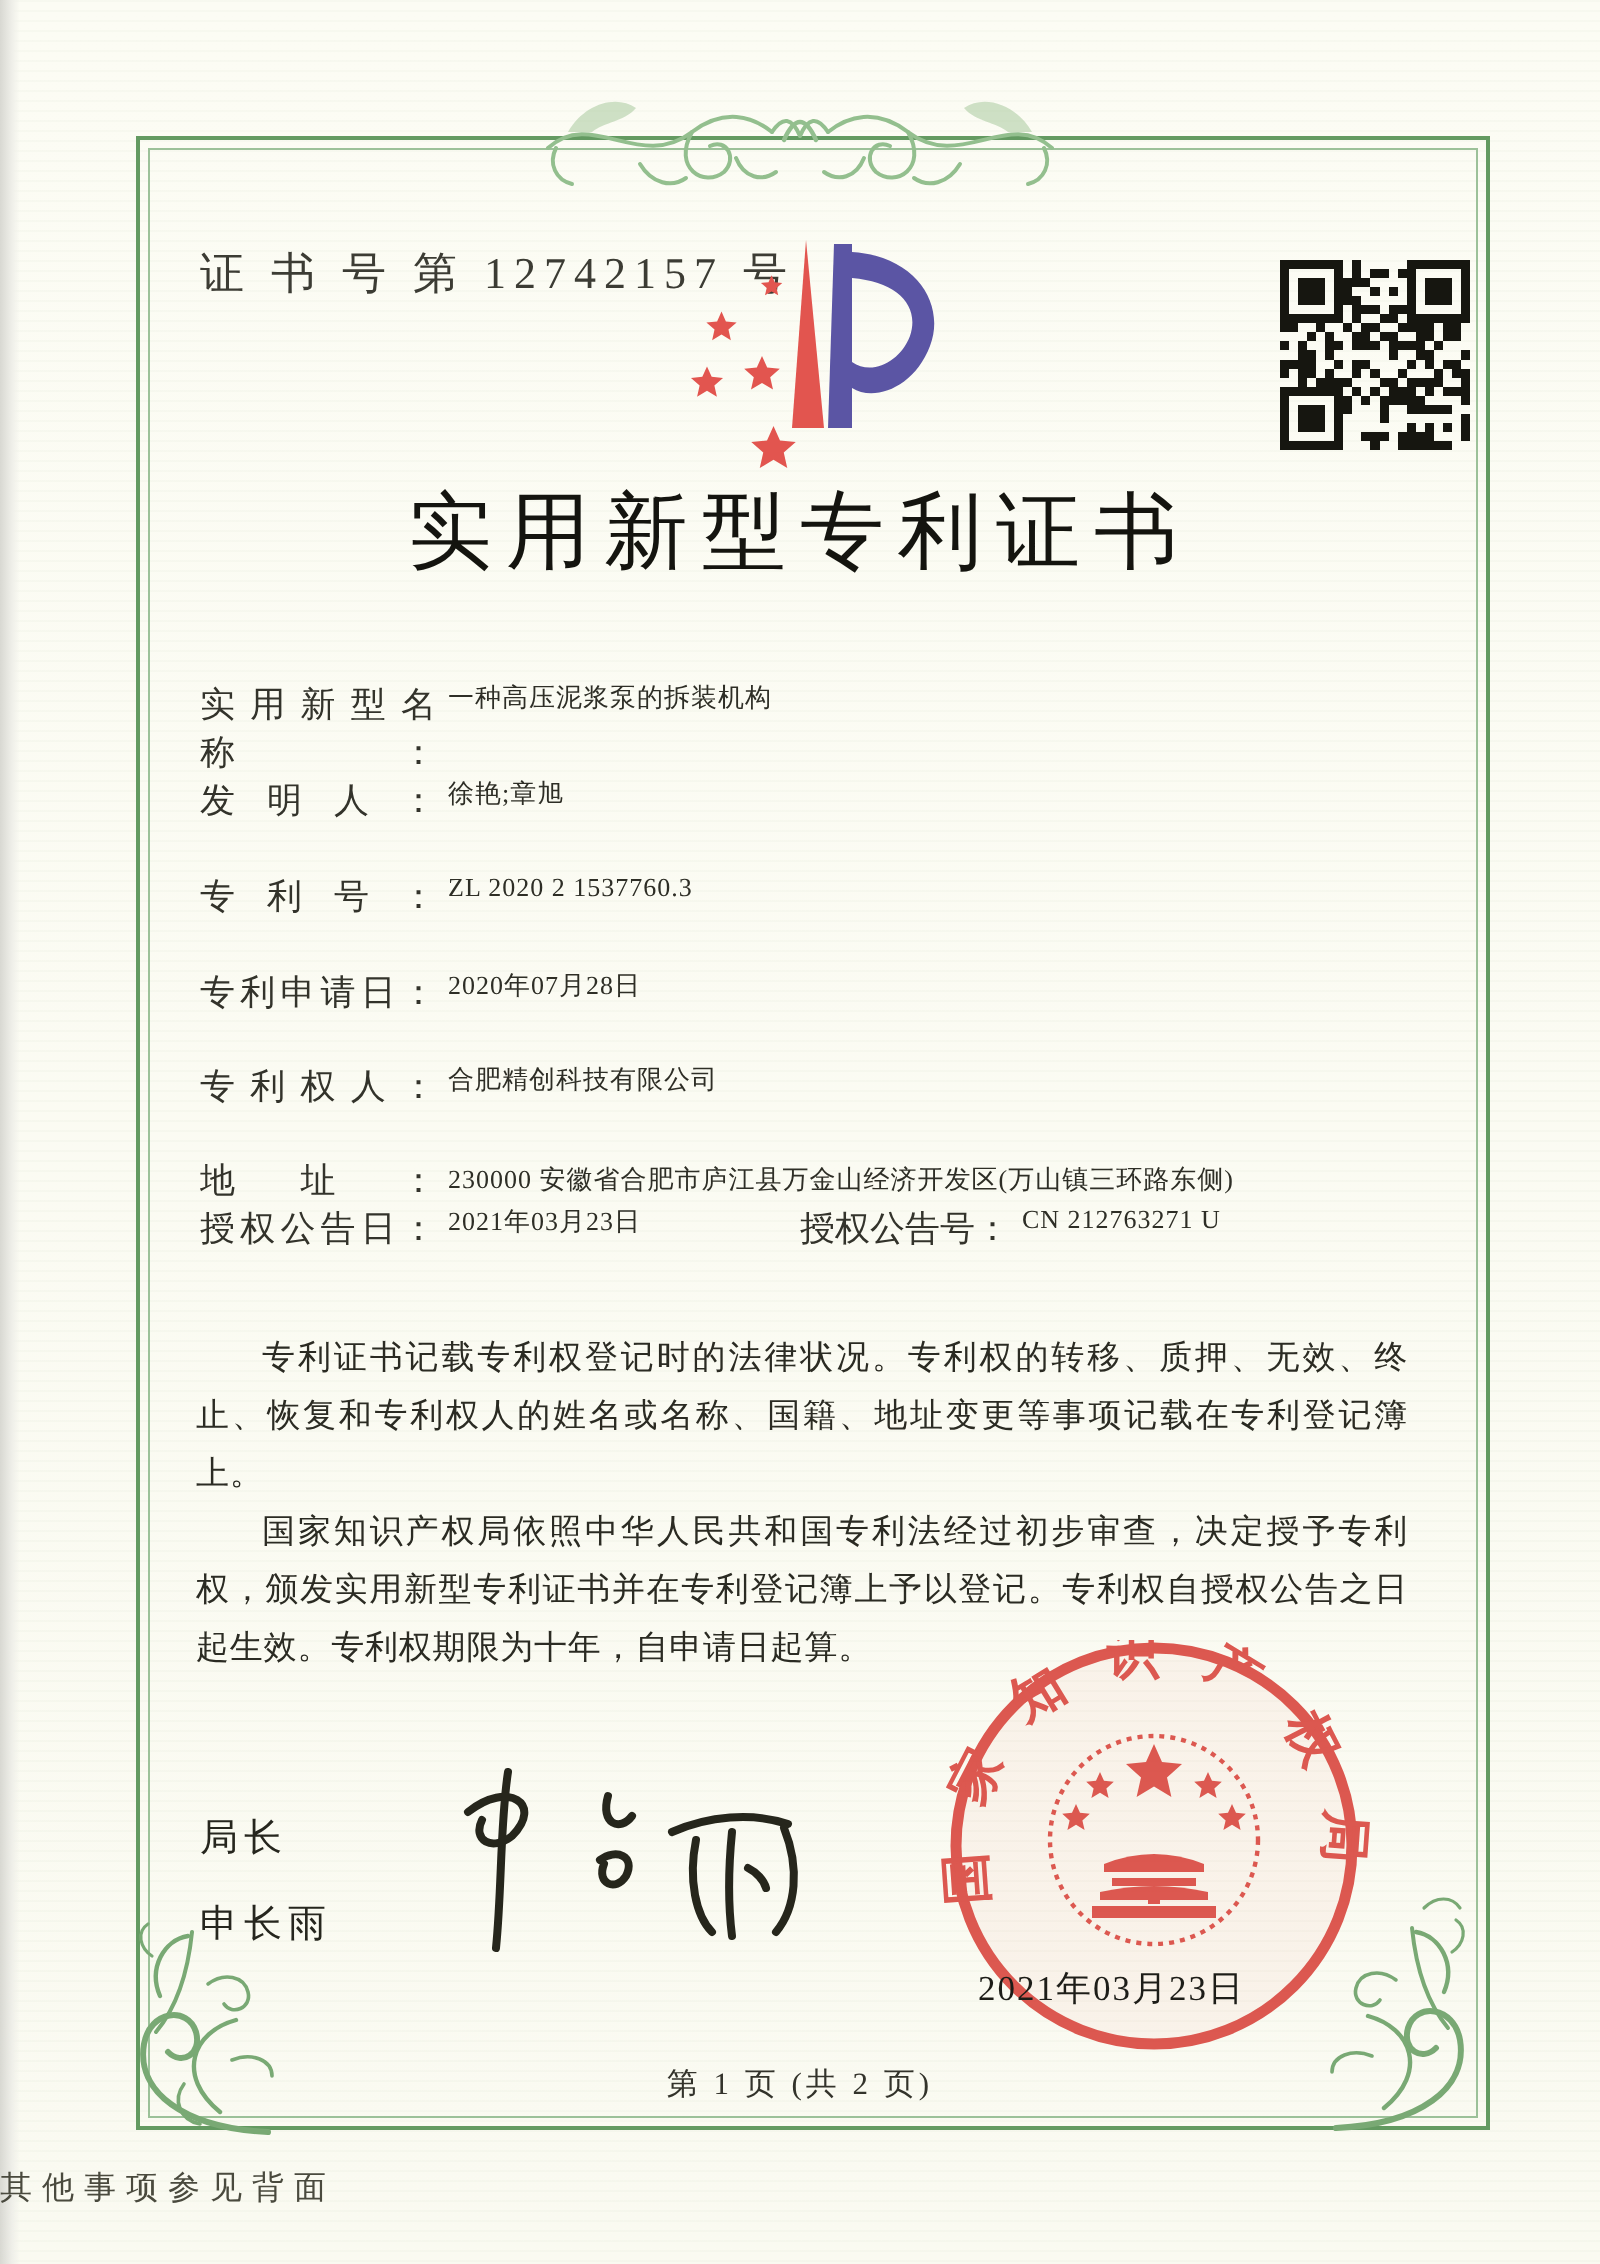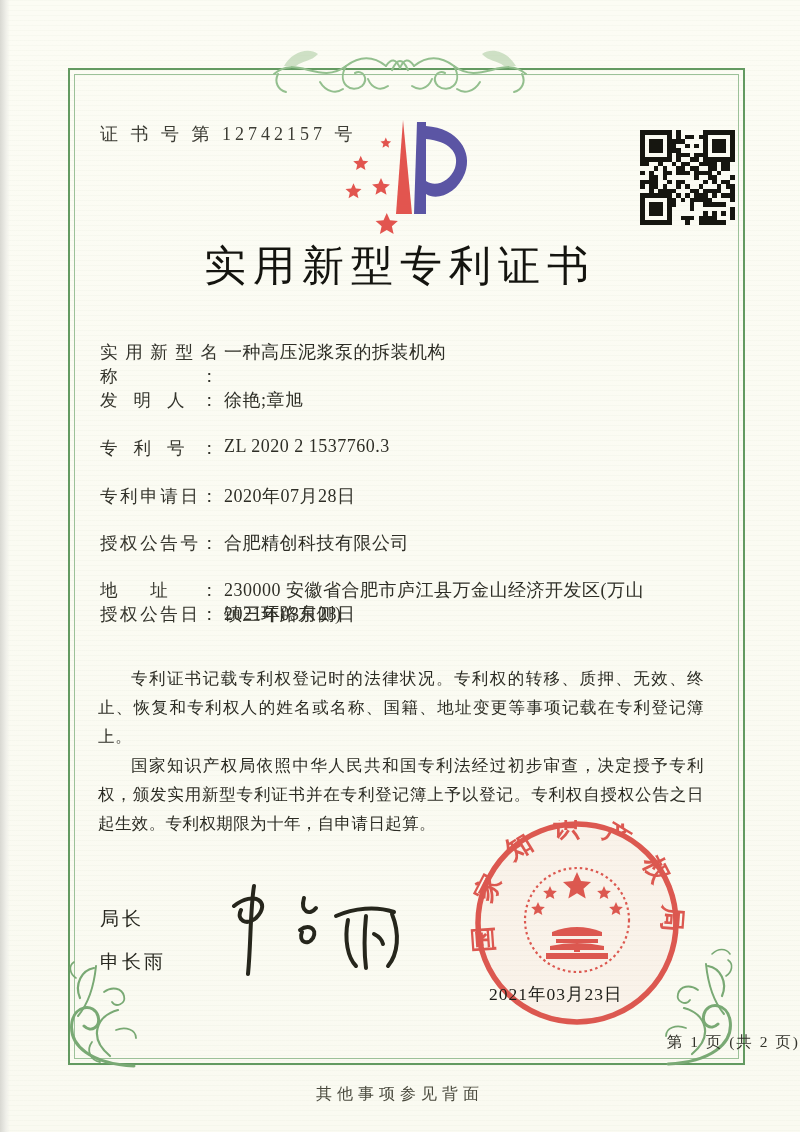--- a/index.html
+++ b/index.html
@@ -24,59 +24,59 @@
     position:absolute; left:68px; top:68px; width:677px; height:997px;
     border:2.5px solid #639a61;
   }
   .frame-inner {
     position:absolute; left:4px; top:4px; right:4px; bottom:4px;
     border:1px solid #9cc199;
   }
   .ornament { position:absolute; pointer-events:none; }
   .cert-no {
     position:absolute; left:100px; top:122px;
-    font-size:18px; letter-spacing:4px; color:#3c3c34;
+    font-size:22px; letter-spacing:4px; color:#3c3c34;
   }
   .logo { position:absolute; left:330px; top:110px; }
   .qr { position:absolute; left:640px; top:130px; width:95px; height:95px; }
   .title {
     position:absolute; left:0; top:238px; width:100%;
     text-align:center; font-size:42px; font-weight:400;
     letter-spacing:7px; color:#14140f;
   }
   .fields { position:absolute; left:100px; top:0; width:620px; }
   .frow { position:absolute; left:0; display:flex; align-items:flex-start; color:#2e2e26;font-family:Liberation Serif, serif; }
   .flabel {
     display:inline-block; width:118px; flex:0 0 118px;
     font-size:17.5px; text-align:justify; text-align-last:justify; color:#33332b;
   }
-  .fvalue { font-size:18px; margin-left:6px; letter-spacing:0.5px; color:#2e2e26; }
+  .fvalue { font-size:13px; margin-left:6px; letter-spacing:0.5px; color:#2e2e26; }
   .fvalue.addr { display:inline-block; width:432px; line-height:24px; }
   .pair2 { position:absolute; left:300px; top:0; display:flex; }
   .pair2 .flabel { width:105px; flex:0 0 105px; }
   .paras { position:absolute; left:98px; top:662px; width:606px; color:#2b2b23; }
   .paras p {
     font-size:16.5px; line-height:29px; text-align:justify;
     text-indent:2em; letter-spacing:0.4px;
   }
   .officer { position:absolute; left:100px; top:906px; font-size:19px; color:#26261e;font-family:Liberation Serif, serif; }
   .officer div { margin-bottom:17px; letter-spacing:3px; }
   .sig { position:absolute; left:208px; top:872px; }
   .seal { position:absolute; left:462px; top:820px; }
   .seal-date {
     position:absolute; left:489px; top:982px; font-size:17.5px;
     color:#1d1d18; letter-spacing:1px;
   }
   .page-num {
     position:absolute; left:0; top:1032px; width:100%;
-    text-align:right; font-size:15.5px; color:#33332b; letter-spacing:2px;
+    text-align:center; font-size:15.5px; color:#33332b; letter-spacing:2px;
   }
   .back-note {
     position:absolute; left:0; top:1084px; width:100%;
-    text-align:center; font-size:16px; color:#4a4a3e; letter-spacing:5px;
+    font-size:16px; color:#4a4a3e; letter-spacing:5px;
   }
   .qr svg { width:100%; height:100%; fill:#161610; shape-rendering:crispEdges; }
 </style>
 </head>
 <body>
 
 <div class="page">
   <div class="scan-edge"></div>
 
   <div class="frame-outer">
@@ -400,30 +400,34 @@
     </div>
     <div class="frow" style="top:436px">
       <span class="flabel">专利号：</span>
       <span class="fvalue">ZL 2020 2 1537760.3</span>
     </div>
     <div class="frow" style="top:484px">
       <span class="flabel">专利申请日：</span>
       <span class="fvalue">2020年07月28日</span>
     </div>
     <div class="frow" style="top:531px">
-      <span class="flabel">授权公告号：</span>
+      <span class="flabel">专利权人：</span>
       <span class="fvalue">合肥精创科技有限公司</span>
     </div>
     <div class="frow" style="top:578px">
       <span class="flabel">地址：</span>
       <span class="fvalue addr">230000 安徽省合肥市庐江县万金山经济开发区(万山镇三环路东侧)</span>
     </div>
     <div class="frow" style="top:602px; width:620px;">
       <span class="flabel">授权公告日：</span>
       <span class="fvalue">2021年03月23日</span>
+      <span class="pair2">
+        <span class="flabel">授权公告号：</span>
+        <span class="fvalue">CN 212763271 U</span>
+      </span>
     </div>
   </div>
 
   <div class="paras">
     <p style="margin-top:2px">专利证书记载专利权登记时的法律状况。专利权的转移、质押、无效、终止、恢复和专利权人的姓名或名称、国籍、地址变更等事项记载在专利登记簿上。</p>
     <p>国家知识产权局依照中华人民共和国专利法经过初步审查，决定授予专利权，颁发实用新型专利证书并在专利登记簿上予以登记。专利权自授权公告之日起生效。专利权期限为十年，自申请日起算。</p>
   </div>
 
   <div class="officer">
     <div>局长</div>

